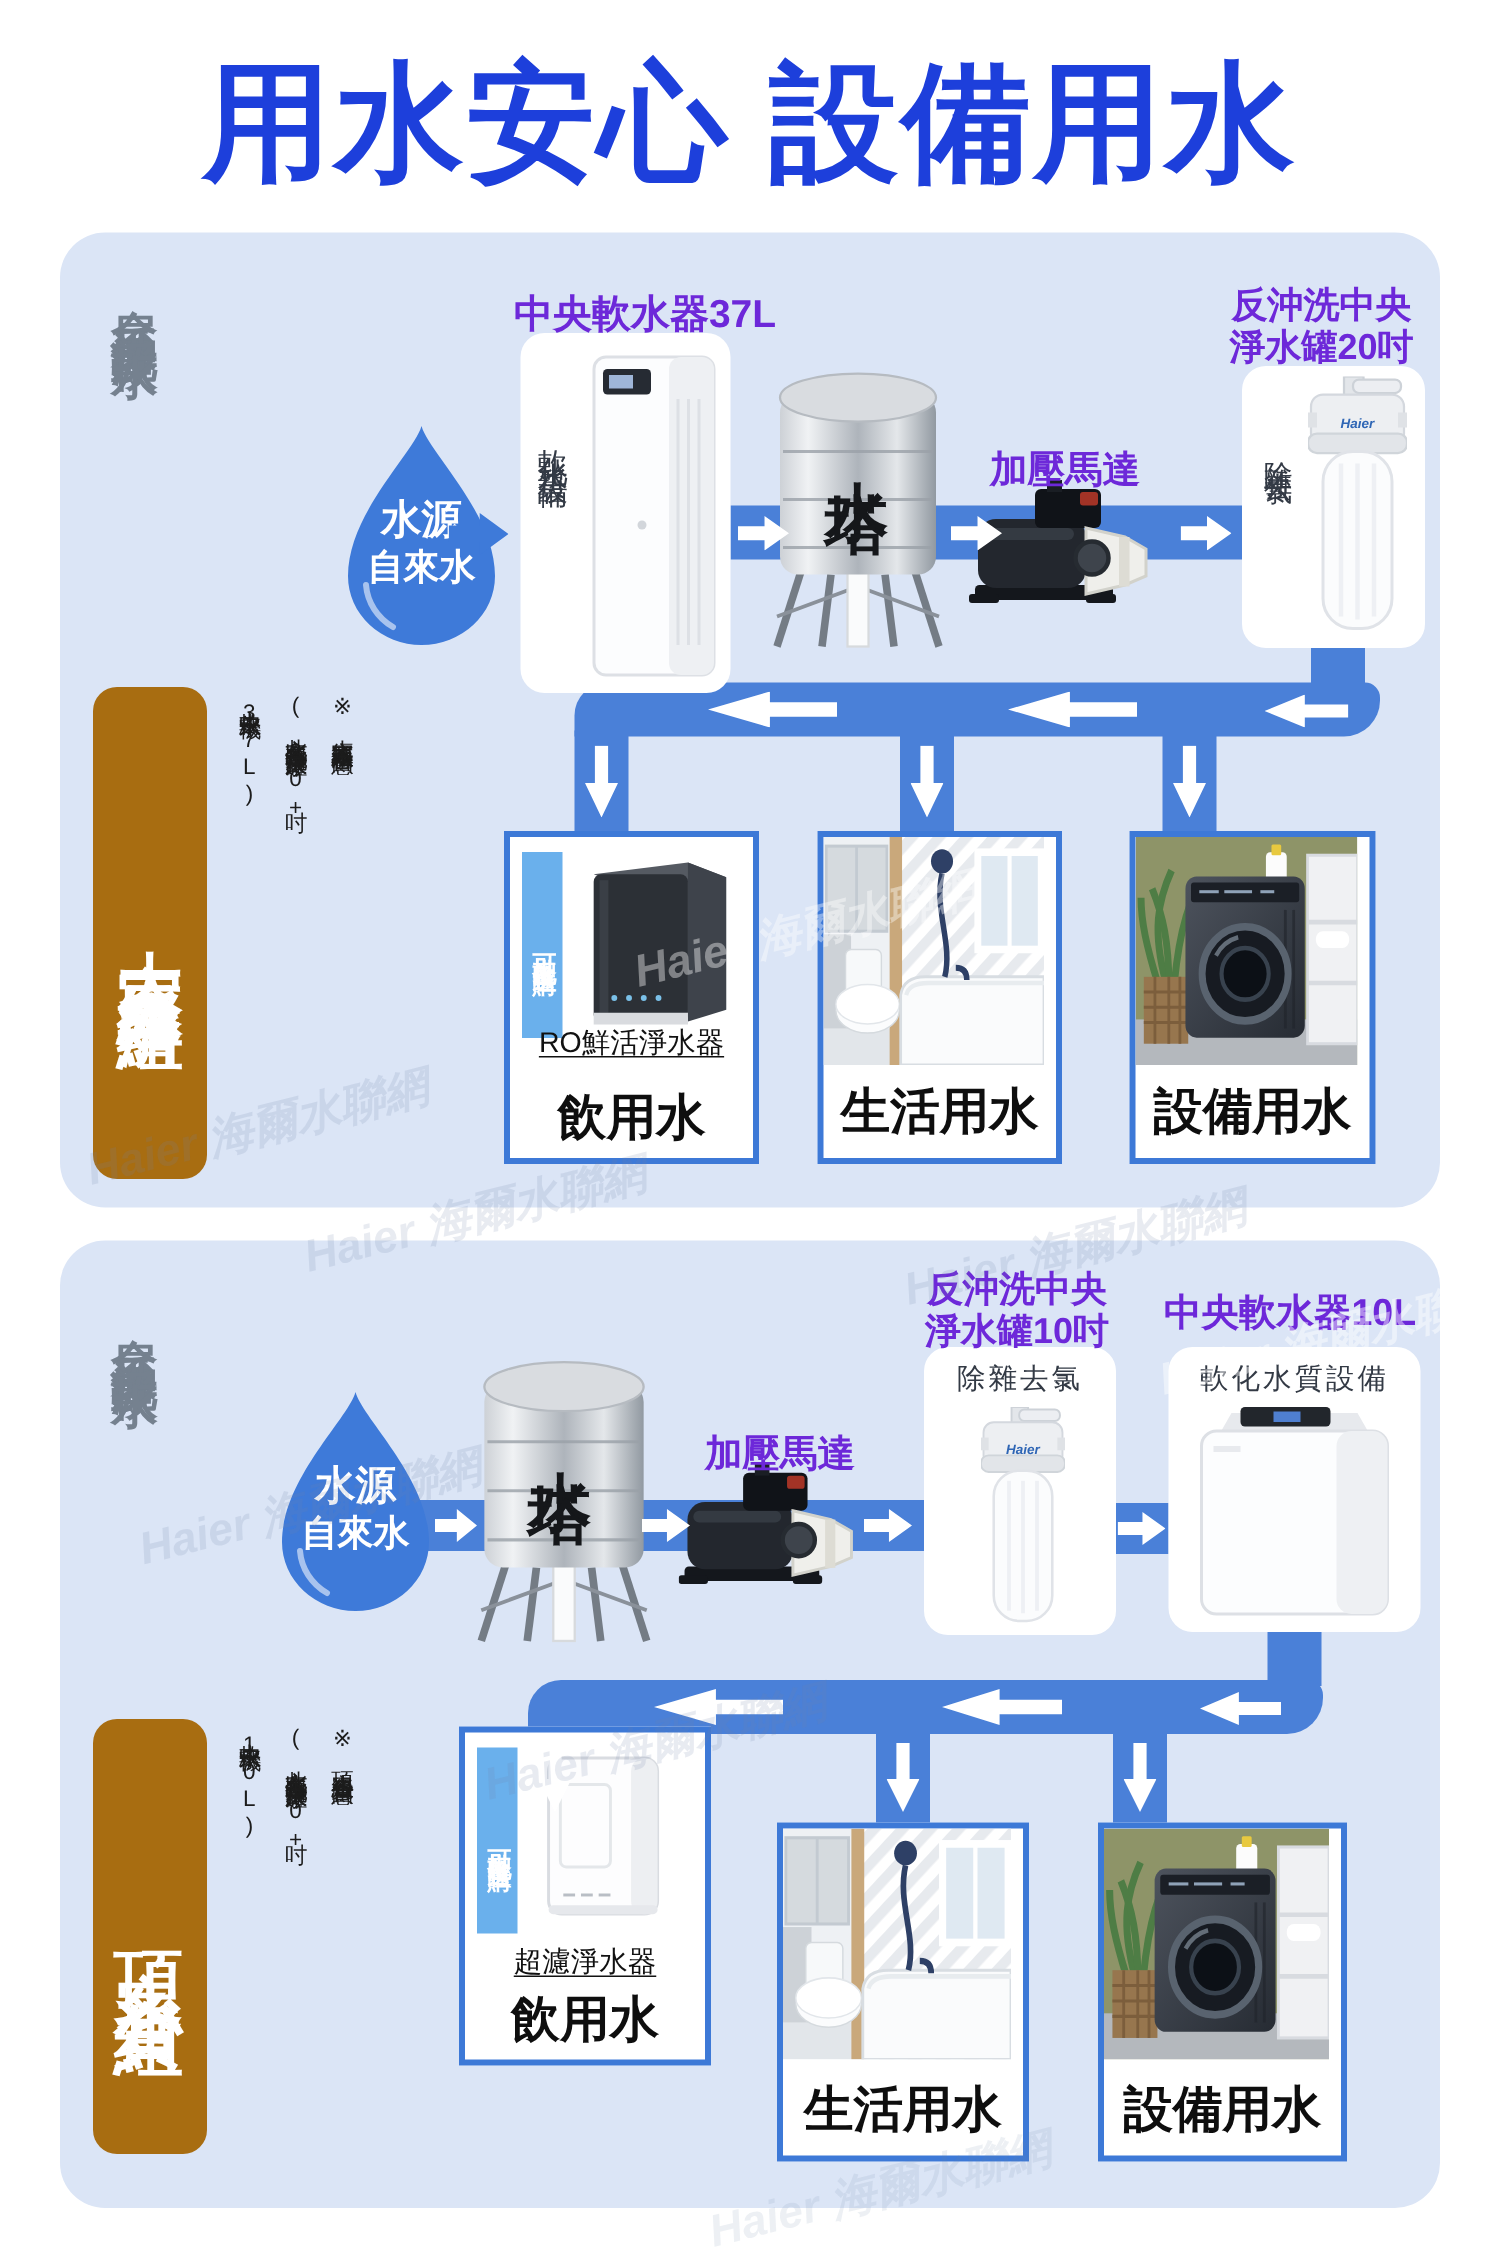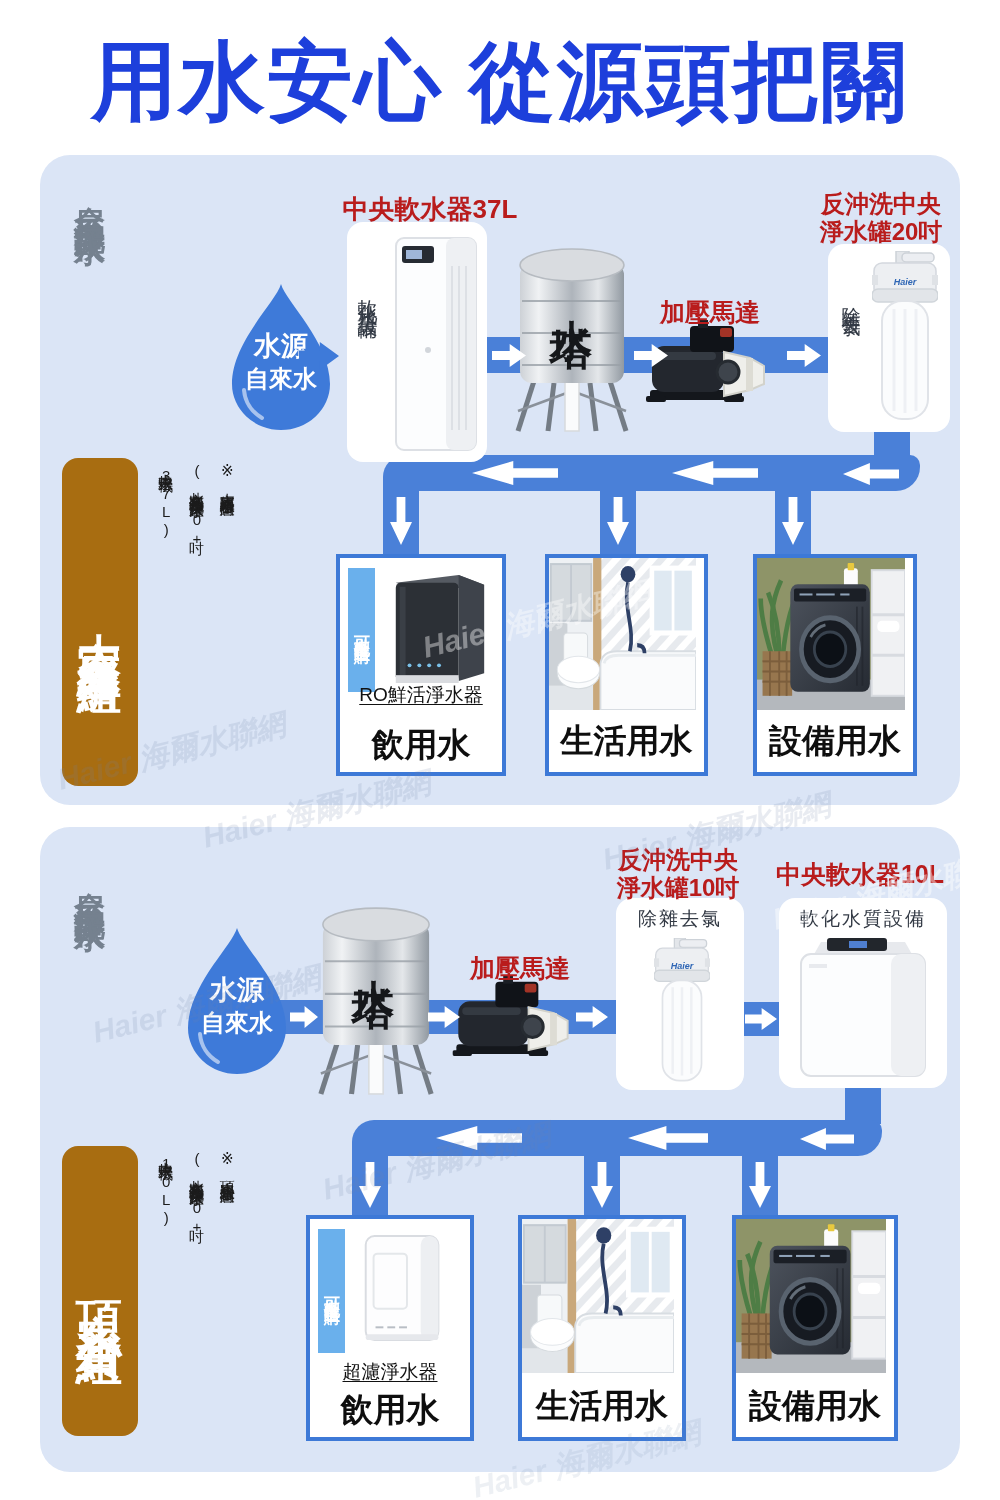--- a/index.html
+++ b/index.html
@@ -15,21 +15,21 @@
   .badge span{writing-mode:vertical-rl;color:#ffffff;font-size:44px;font-weight:900;letter-spacing:8px}
   .note{position:absolute;writing-mode:vertical-rl;text-orientation:upright;font-size:15px;color:#1c1c1c;
         line-height:2.05;letter-spacing:1px;z-index:3}
   .note span{display:block}
   .drop-text{position:absolute;text-align:center;color:#ffffff;font-weight:700;z-index:4;line-height:1.25}
   .pipe{position:absolute;background:#4a80d8;z-index:1}
   .arrow-r{position:absolute;background:#ffffff;clip-path:polygon(0 30%,52% 30%,52% 0,100% 50%,52% 100%,52% 70%,0 70%);z-index:5}
   .arrow-r.blue{background:#3e7ad9}
   .arrow-l{position:absolute;background:#ffffff;clip-path:polygon(100% 30%,48% 30%,48% 0,0 50%,48% 100%,48% 70%,100% 70%);z-index:5}
   .arrow-d{position:absolute;background:#ffffff;clip-path:polygon(30% 0,70% 0,70% 52%,100% 52%,50% 100%,0 52%,30% 52%);z-index:5}
-  .navy{position:absolute;color:#b91c1c;font-weight:800;text-align:center;z-index:3}
+  .navy{position:absolute;color:#6d28d9;font-weight:800;text-align:center;z-index:3}
   .navy span{display:block}
   .wbox{position:absolute;background:#ffffff;border-radius:16px;z-index:2}
   .vlabel{position:absolute;writing-mode:vertical-rl;font-size:20px;color:#333a45;letter-spacing:4px;z-index:3}
   .hlabel{position:absolute;text-align:center;font-size:19px;color:#333a45;letter-spacing:2px;z-index:3}
   .obox{position:absolute;background:#ffffff;border:4px solid #3d79d7;z-index:2}
   .tag{position:absolute;background:#6ab0ec;display:flex;align-items:center;justify-content:center;z-index:3}
   .tag span{writing-mode:vertical-rl;color:#ffffff;font-size:16px;letter-spacing:3px;font-weight:700}
   .dev-name{position:absolute;left:0;right:0;text-align:center;font-size:19px;color:#111111;
             text-decoration:underline;text-underline-offset:3px;z-index:3}
   .out-label{position:absolute;left:0;right:0;text-align:center;font-size:33px;font-weight:900;color:#0e0e0e;z-index:3}
@@ -221,21 +221,21 @@
 
     <symbol id="sym-drop" viewBox="0 0 106 150">
       <path d="M53 2 C48 20 4 60 4 102 A49 46 0 0 0 102 102 C102 60 58 20 53 2 Z" fill="#3e7ad9"></path>
       <path d="M16 108 A38 36 0 0 0 34 136" stroke="#ffffff" stroke-width="4" fill="none" opacity=".55" stroke-linecap="round"></path>
     </symbol>
   </defs>
 </svg>
 
 <div class="page">
 
-  <div class="title">用水安心 從源頭把關</div>
+  <div class="title">用水安心 設備用水</div>
 
   <div class="panel" style="top:155px;height:650px"></div>
 
   <div class="side-label" style="left:68px;top:182px">全屋反沖洗淨軟水</div>
   <div class="badge" style="left:62px;top:458px;height:328px">
     <span>大家庭經濟組</span>
   </div>
   <div class="note" style="left:150px;top:462px;height:296px">
     <span>※大家庭經濟組合示意圖</span>
     <span>(此方案包含反沖洗中央淨水罐20吋+</span>
@@ -380,21 +380,21 @@
   <div class="pipe" style="left:352px;top:1152px;width:36px;height:64px"></div>
   <div class="pipe" style="left:584px;top:1152px;width:36px;height:64px"></div>
   <div class="pipe" style="left:742px;top:1152px;width:36px;height:64px"></div>
   <div class="arrow-l" style="left:436px;top:1126px;width:86px;height:24px"></div>
   <div class="arrow-l" style="left:628px;top:1126px;width:80px;height:24px"></div>
   <div class="arrow-l" style="left:800px;top:1128px;width:54px;height:22px"></div>
   <div class="arrow-d" style="left:359px;top:1162px;width:22px;height:46px"></div>
   <div class="arrow-d" style="left:591px;top:1162px;width:22px;height:46px"></div>
   <div class="arrow-d" style="left:749px;top:1162px;width:22px;height:46px"></div>
 
-  <div class="obox" style="left:306px;top:1215px;width:160px;height:218px">
+  <div class="obox" style="left:306px;top:1151px;width:160px;height:218px">
     <div class="tag" style="left:8px;top:10px;width:27px;height:124px">
       <span>可搭配選購</span>
     </div>
     <svg style="position:absolute;left:40px;top:8px" width="110" height="126" viewBox="0 0 112 126">
         <use href="#sym-ultra"></use>
       </svg>
     <div class="dev-name" style="top:140px">超濾淨水器</div>
     <div class="out-label" style="bottom:4px">飲用水</div>
   </div>
   <div class="obox" style="left:518px;top:1215px;width:160px;height:218px">

